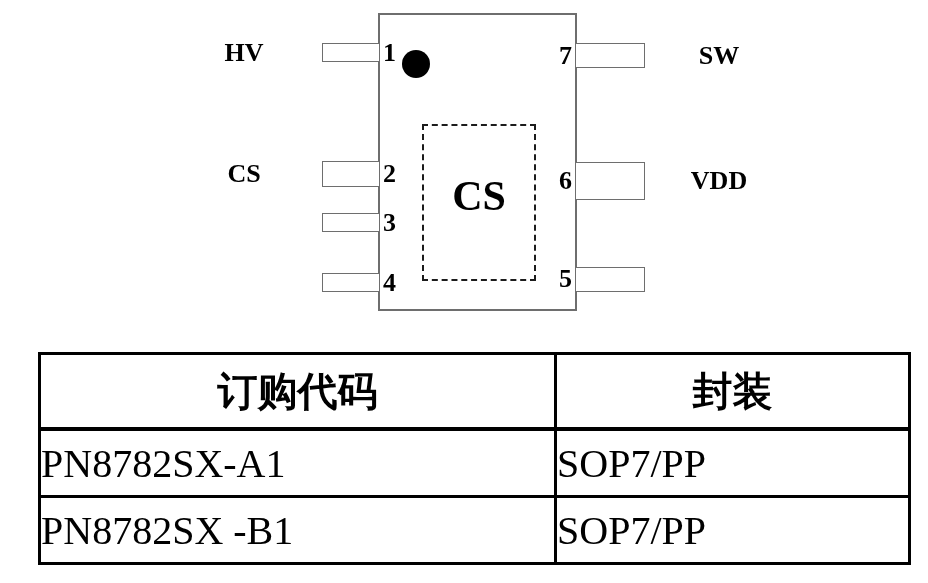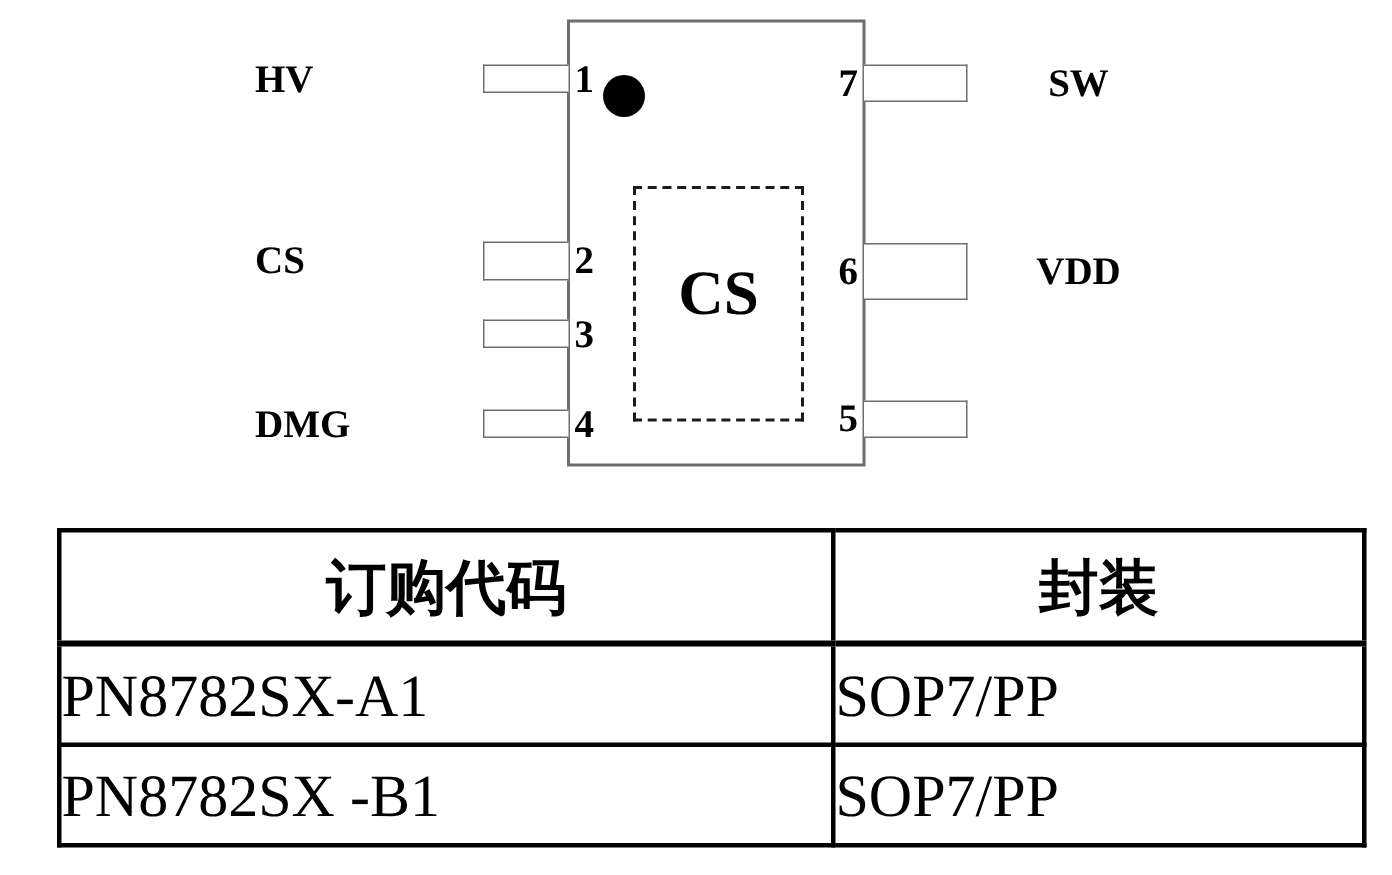--- a/index.html
+++ b/index.html
@@ -55,21 +55,21 @@
     line-height: 1;
   }
 
   .pin-label {
     position: absolute;
     font-size: 26px;
     font-weight: 700;
     line-height: 30px;
     white-space: nowrap;
   }
-  .pin-label.left  { left: 170px; width: 148px; text-align: left; }
+  .pin-label.left  { left: 170px; width: 148px; text-align: center; }
   .pin-label.right { left: 649px; width: 140px; text-align: center; }
 
   .pin-number {
     position: absolute;
     font-size: 26px;
     font-weight: 700;
     line-height: 30px;
   }
   .pin-number.left  { left: 383px; width: 30px; text-align: left; }
   .pin-number.right { left: 538px; width: 34px; text-align: right; }
@@ -153,21 +153,20 @@
     <div class="pin-stub left stub-p1"></div>
     <div class="pin-number left row-p1">1</div>
 
     <div class="pin-label left row-p2">CS</div>
     <div class="pin-stub left stub-p2"></div>
     <div class="pin-number left row-p2">2</div>
 
     <div class="pin-stub left stub-p3"></div>
     <div class="pin-number left row-p3">3</div>
 
-    <div class="pin-label left row-p4">DMG</div>
     <div class="pin-stub left stub-p4"></div>
     <div class="pin-number left row-p4">4</div>
 
     <div class="pin-number right row-p7">7</div>
     <div class="pin-stub right stub-p7"></div>
     <div class="pin-label right row-p7">SW</div>
 
     <div class="pin-number right row-p6">6</div>
     <div class="pin-stub right stub-p6"></div>
     <div class="pin-label right row-p6">VDD</div>

